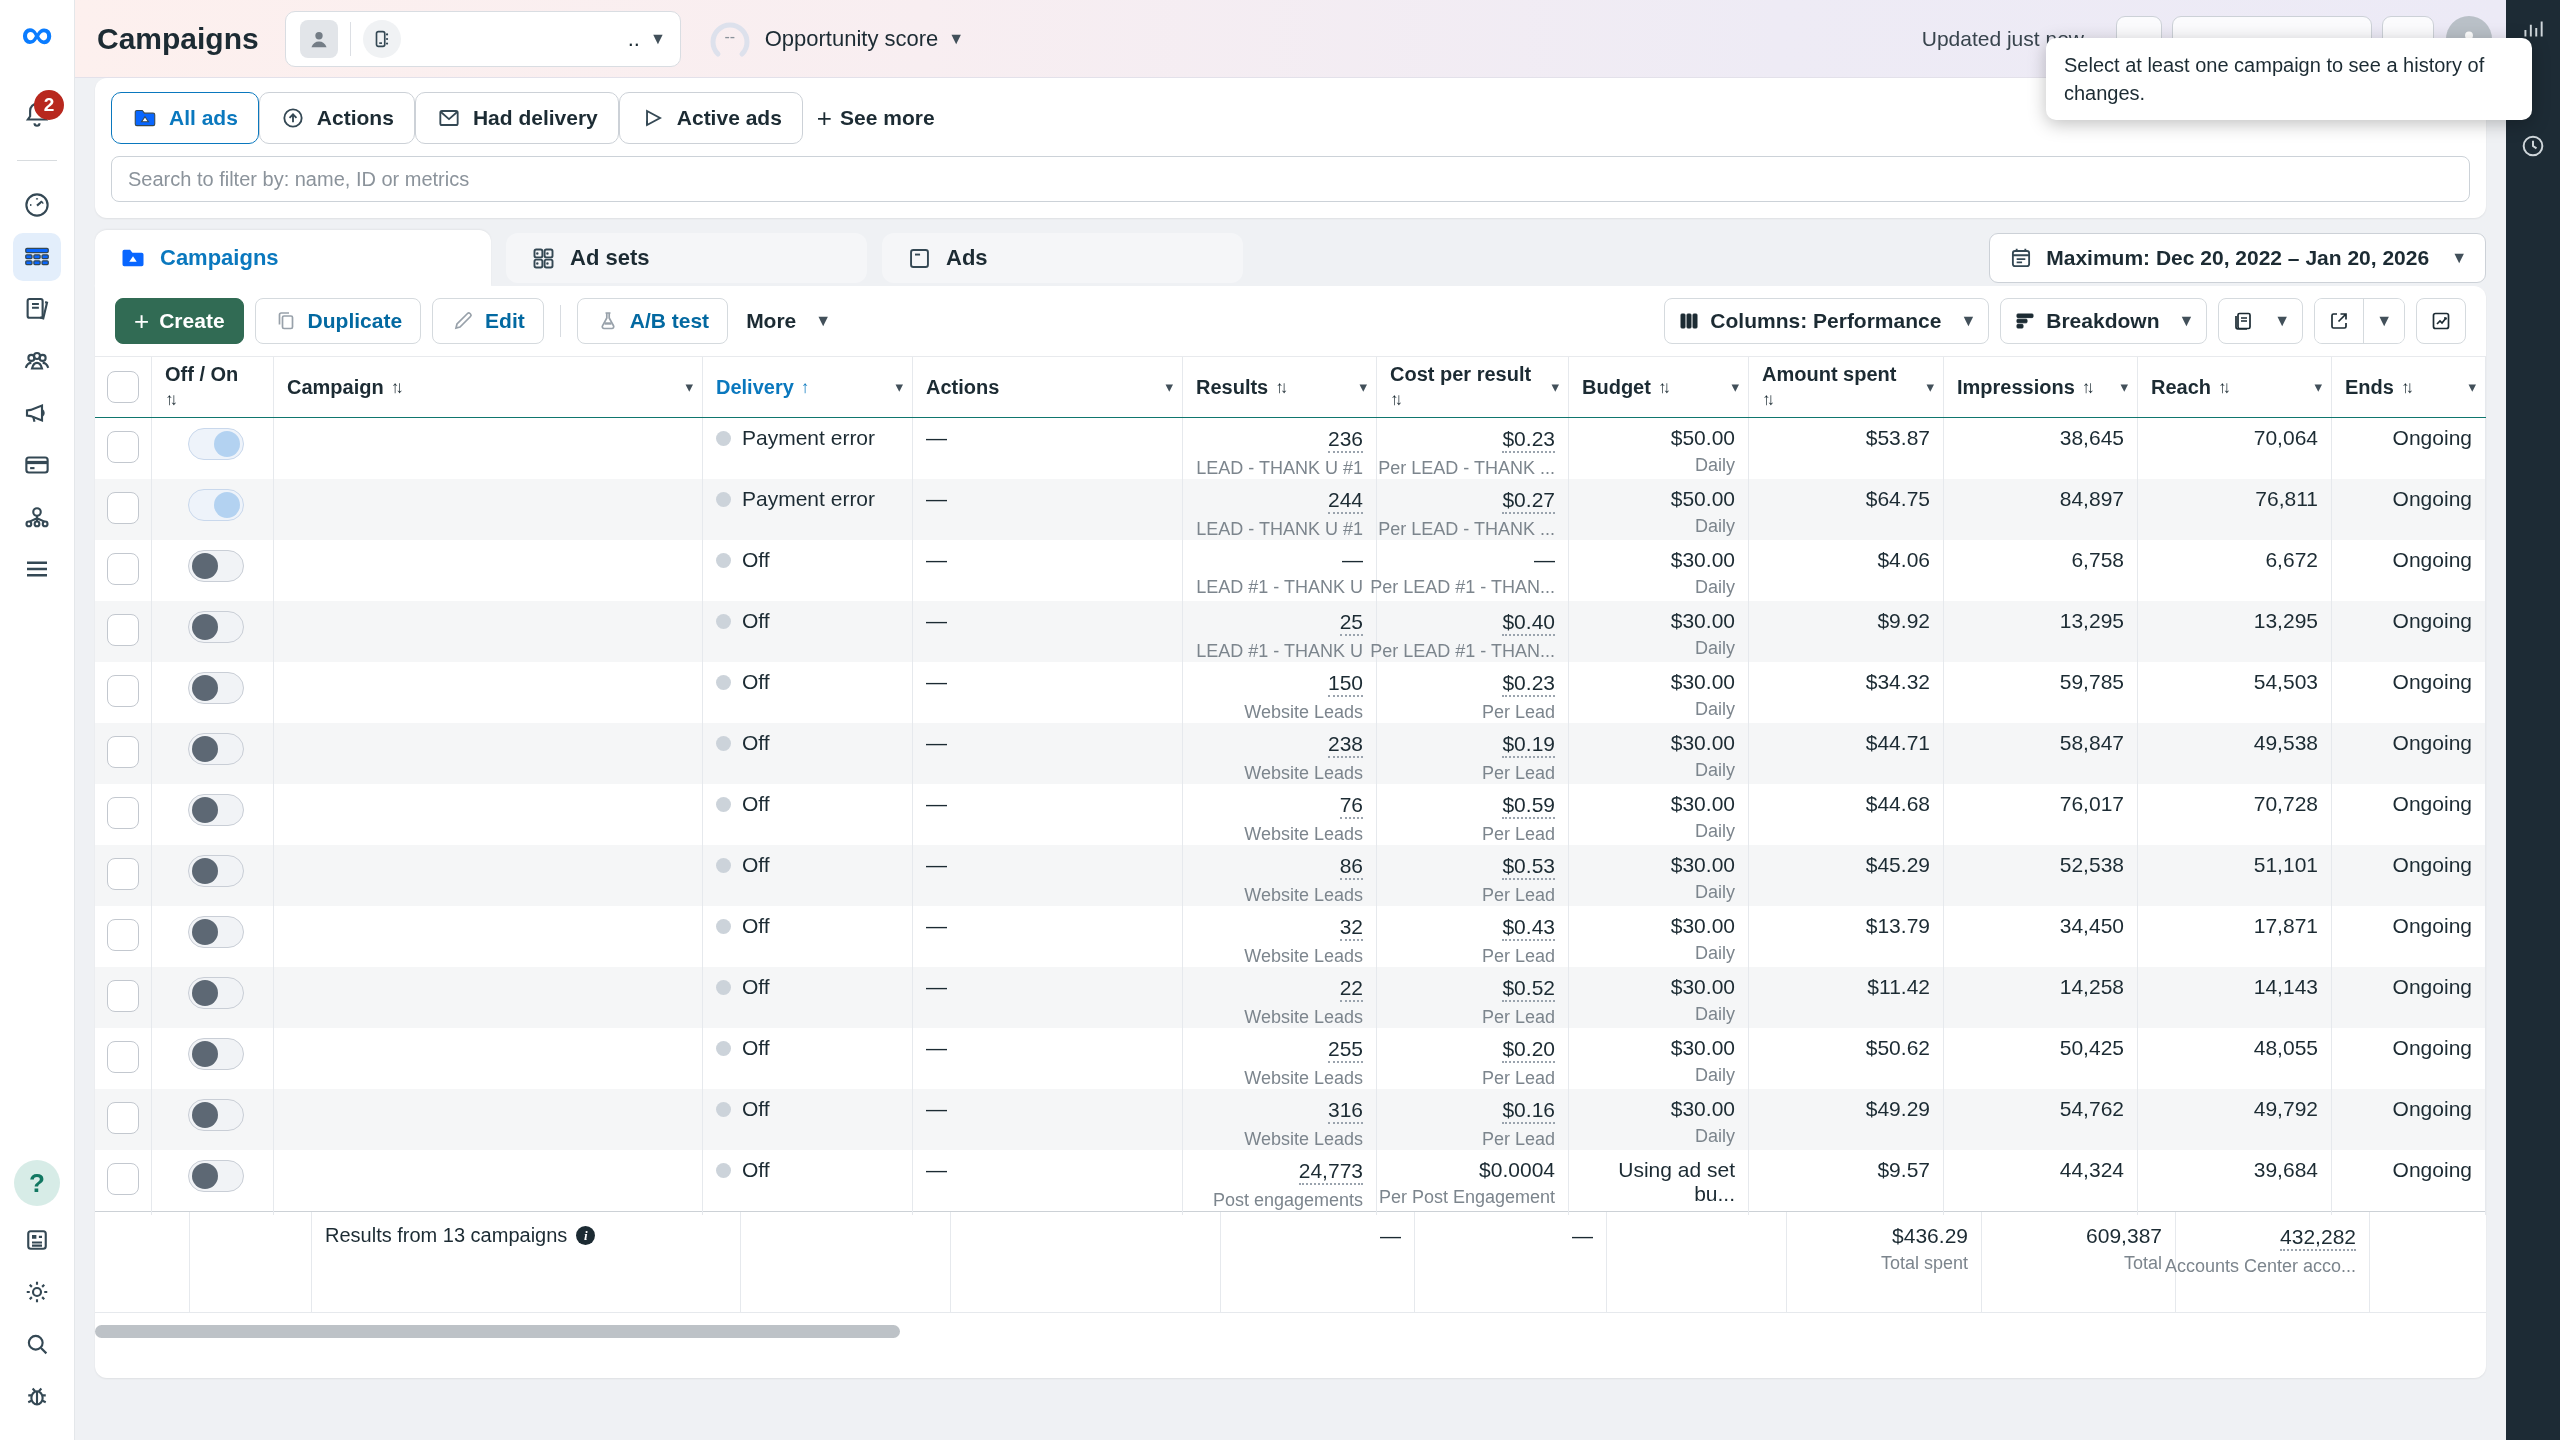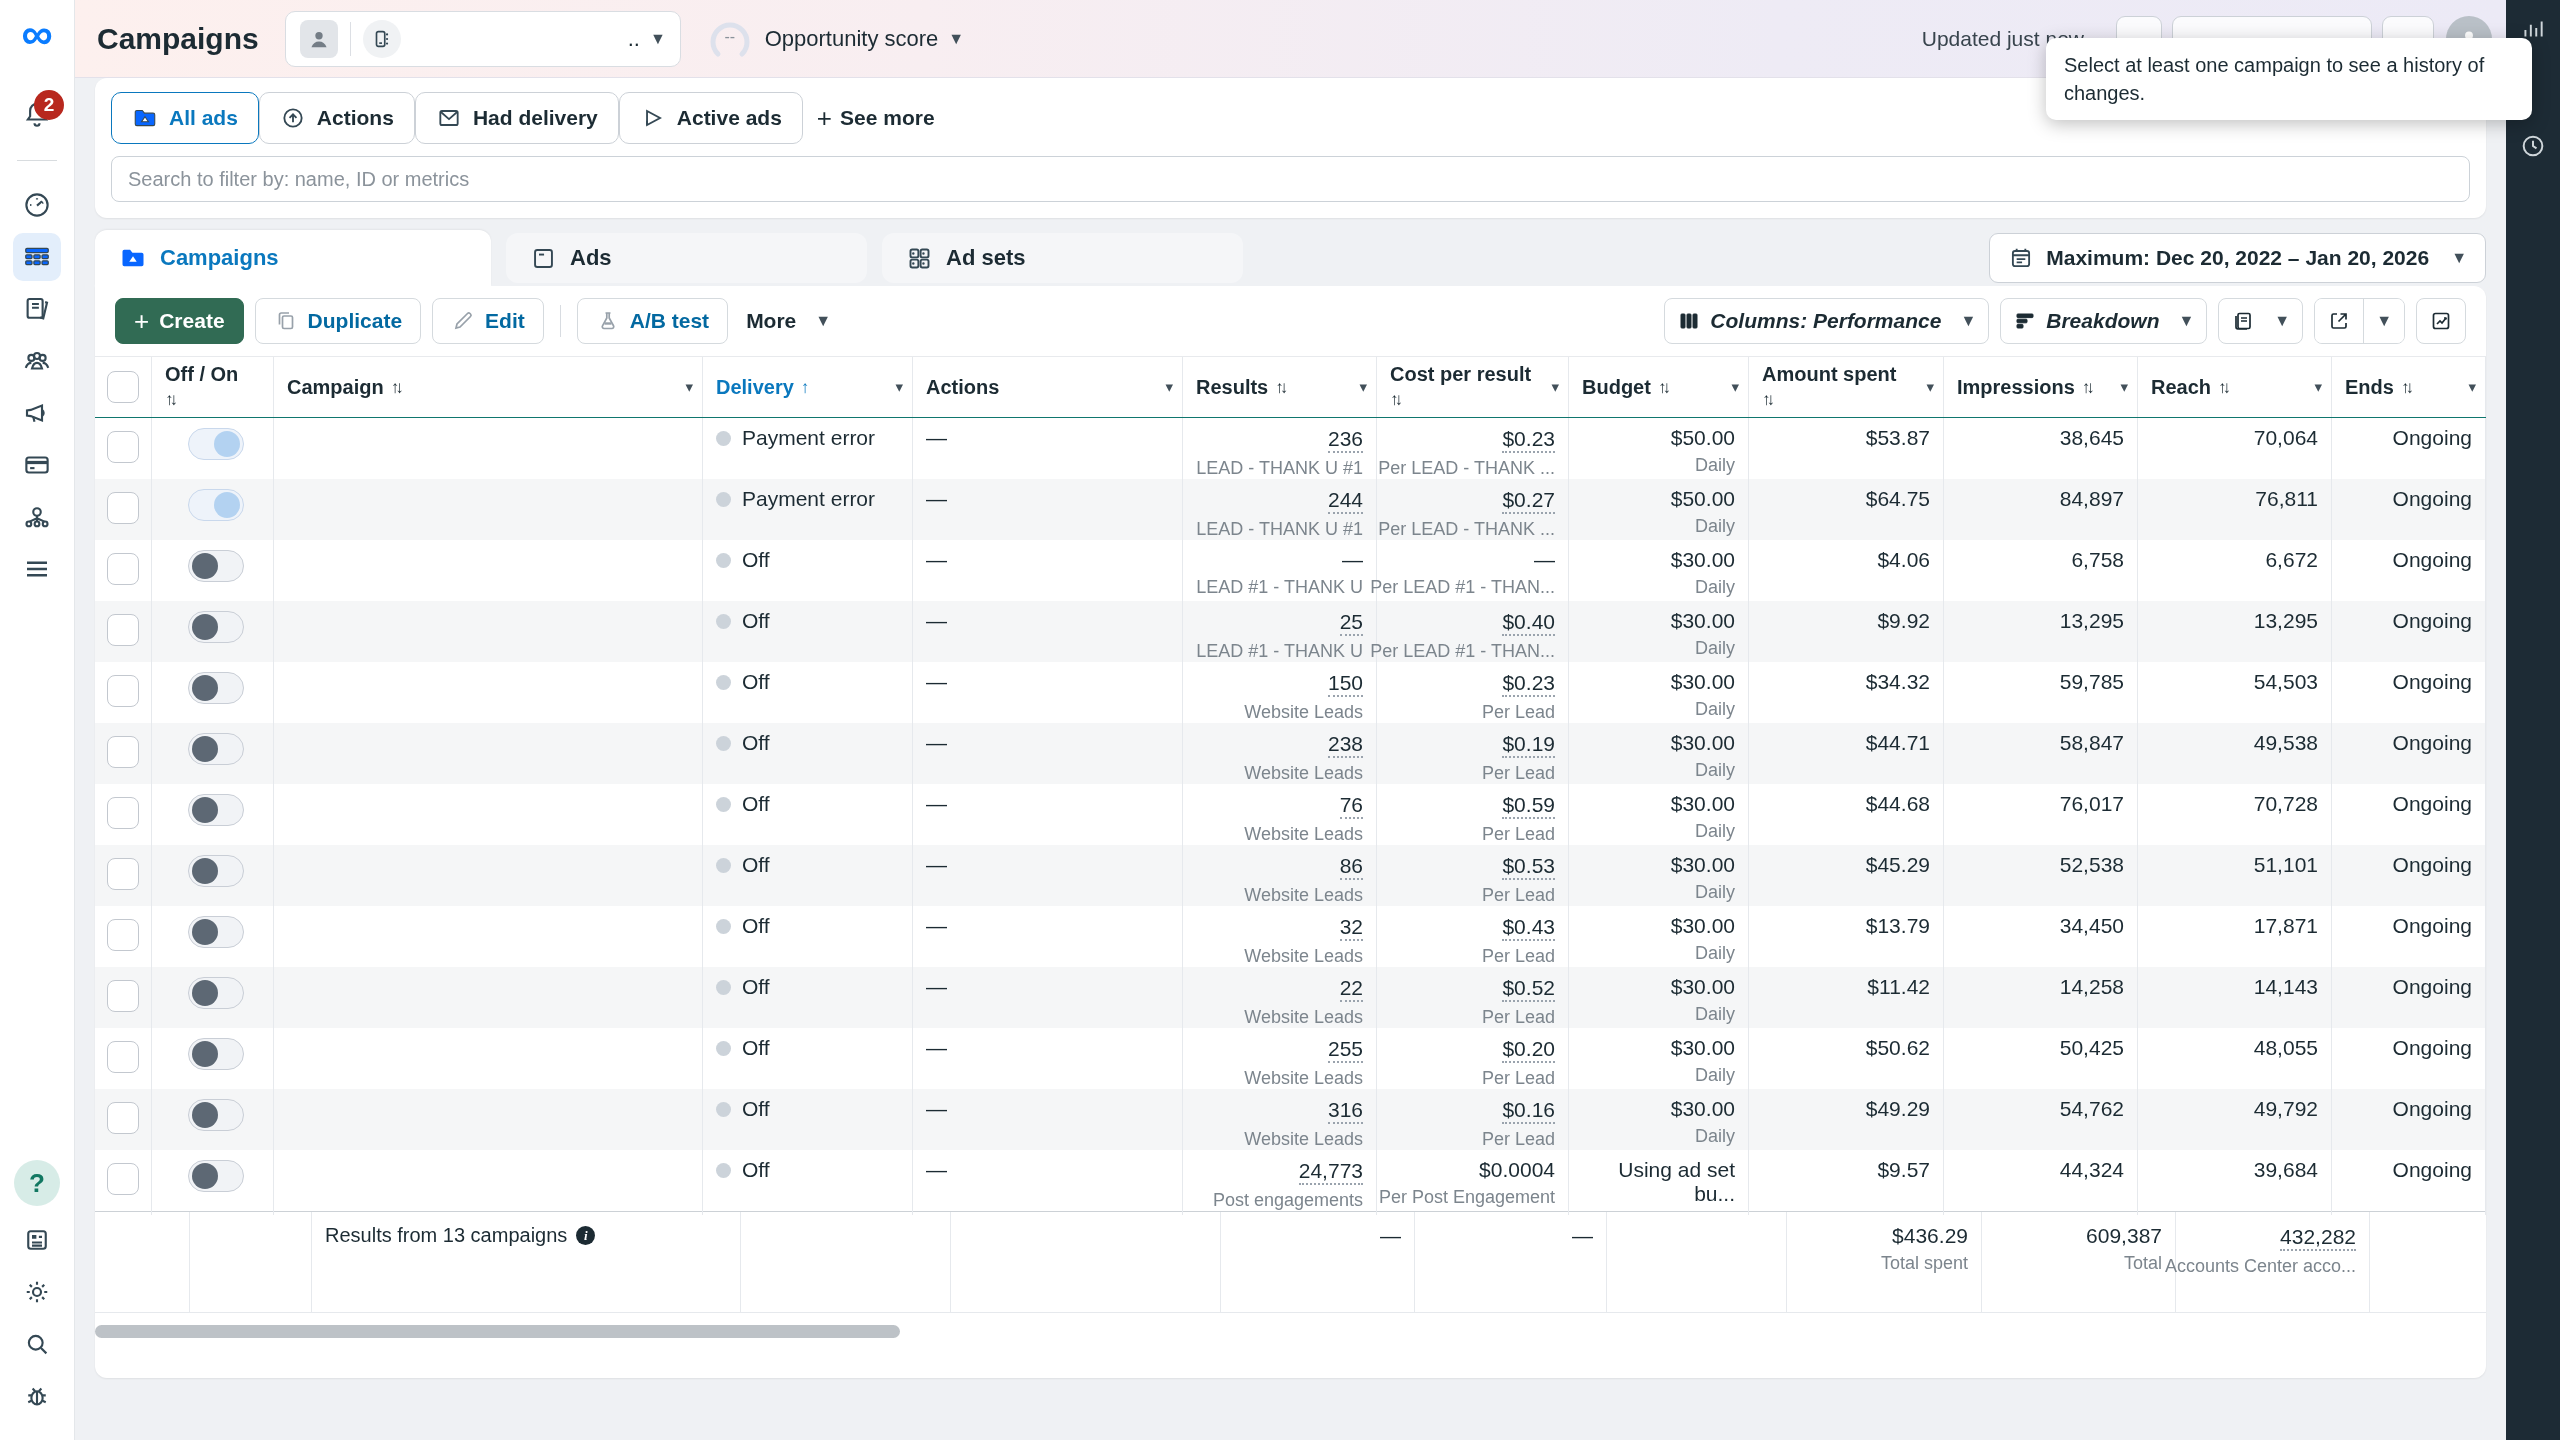--- a/index.html
+++ b/index.html
@@ -73,21 +73,21 @@
   .main-card { border-radius:0 12px 12px 12px; padding-bottom:40px; }
   .toolbar { display:flex; align-items:center; padding:12px 20px; }
   .btn { height:46px; border-radius:8px; display:flex; align-items:center; gap:10px; font-size:21px; font-weight:600; padding:0 18px; cursor:pointer; border:1px solid #d5dade; background:#fff; color:#1c2b33; }
   .btn.green { background:#316b54; border-color:#316b54; color:#fff; }
   .btn.disabled { color:#0369a1; }
   .btn.disabled svg { stroke:#98a1aa; }
   .btn + .btn { margin-left:11px; }
   .tb-div { width:1px; height:32px; background:#d8dce1; margin:0 16px 0 16px; }
   .more-btn { display:flex; align-items:center; gap:9px; font-size:21px; font-weight:600; margin-left:18px; cursor:pointer; }
   .toolbar-right { margin-left:auto; display:flex; align-items:center; gap:11px; }
-  .icon-btn { height:46px; border:1px solid #d5dade; border-radius:8px; background:#fff; display:flex; align-items:center; padding:0 12px; gap:9px; cursor:pointer;font-style:italic; }
+  .icon-btn { height:46px; border:1px solid #d5dade; border-radius:8px; background:#fff; display:flex; align-items:center; padding:0 12px; gap:9px; cursor:pointer; }
   .icon-btn svg { stroke:#1c2b33; }
   .split { display:flex; height:46px; border:1px solid #d5dade; border-radius:8px; overflow:hidden; }
   .split > div { display:flex; align-items:center; padding:0 12px; background:#fff; cursor:pointer; }
   .split > div + div { border-left:1px solid #d5dade; }
 
   
   .table { --cols:57px 122px 429px 210px 270px 194px 192px 180px 195px 194px 194px 154px; }
   .thead { display:grid; grid-template-columns:var(--cols); height:62px; border-bottom:1px solid #0f766e; border-top:1px solid #e8eaed; }
   .th { position:relative; border-right:1px solid #e6e9ed; display:flex; flex-direction:column; justify-content:center; padding:4px 26px 4px 13px; font-size:20px; font-weight:700; }
   .th.sel { align-items:center; padding:4px 0; }
@@ -329,34 +329,34 @@
     <div class="tabs-row">
       <div class="tab active">
         <svg width="28" height="28" viewBox="0 0 24 24">
             <path d="M3 6.5A1.5 1.5 0 0 1 4.5 5h5l2 2.5h8A1.5 1.5 0 0 1 21 9v8.5a1.5 1.5 0 0 1-1.5 1.5h-15A1.5 1.5 0 0 1 3 17.5z" fill="#0866ff"></path>
             <path d="M12 10.5l3.2 4.7H8.8z" fill="#fff"></path>
           </svg>
         <span>Campaigns</span>
       </div>
       <div class="tab idle">
         <svg width="27" height="27" viewBox="0 0 24 24" fill="none" stroke-width="1.7">
-            <rect x="4.5" y="4.5" width="15" height="15" rx="2"></rect>
-            <path d="M8 8.5h4.5"></path>
-          </svg>
-        <span>Ads</span>
-      </div>
-      <div class="tab idle">
-        <svg width="27" height="27" viewBox="0 0 24 24" fill="none" stroke-width="1.7">
             <rect x="4" y="4" width="7" height="7" rx="1.5"></rect>
             <rect x="13" y="4" width="7" height="7" rx="1.5"></rect>
             <rect x="4" y="13" width="7" height="7" rx="1.5"></rect>
             <rect x="13" y="13" width="7" height="7" rx="1.5"></rect>
             <path d="M6.5 7.5h.01M15.5 7.5h.01M6.5 16.5h.01M15.5 16.5h.01" stroke-width="2.2" stroke-linecap="round"></path>
           </svg>
         <span>Ad sets</span>
+      </div>
+      <div class="tab idle">
+        <svg width="27" height="27" viewBox="0 0 24 24" fill="none" stroke-width="1.7">
+            <rect x="4.5" y="4.5" width="15" height="15" rx="2"></rect>
+            <path d="M8 8.5h4.5"></path>
+          </svg>
+        <span>Ads</span>
       </div>
       <div class="date-btn">
         <svg width="26" height="26" viewBox="0 0 24 24" fill="none" stroke-width="1.7">
             <rect x="4.5" y="5.5" width="15" height="14" rx="2"></rect>
             <path d="M4.5 9.5h15M8 3.5v3M16 3.5v3M8 13h8M8 16h5"></path>
           </svg>
         <span>Maximum: Dec 20, 2022 – Jan 20, 2026</span>
         <span class="caret">▼</span>
       </div>
     </div>

